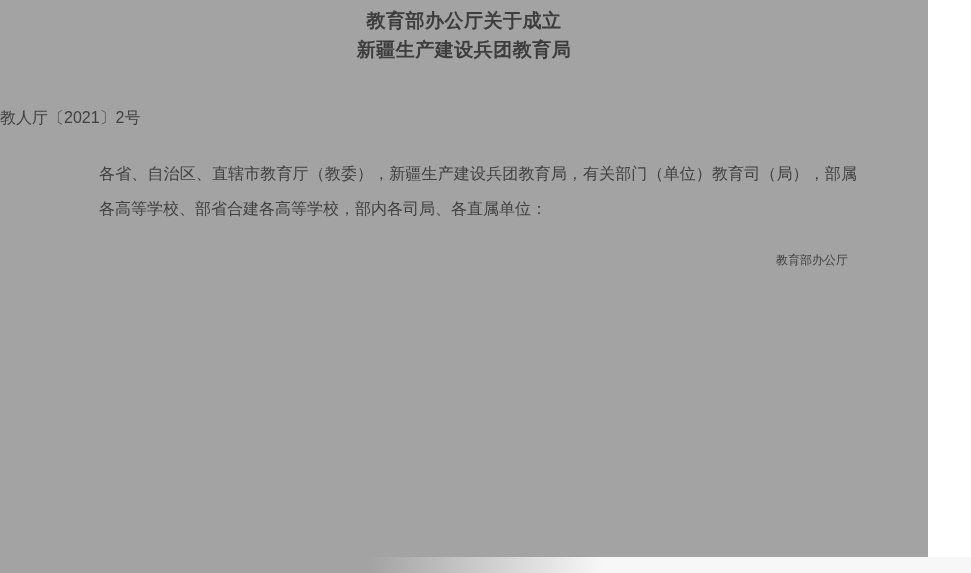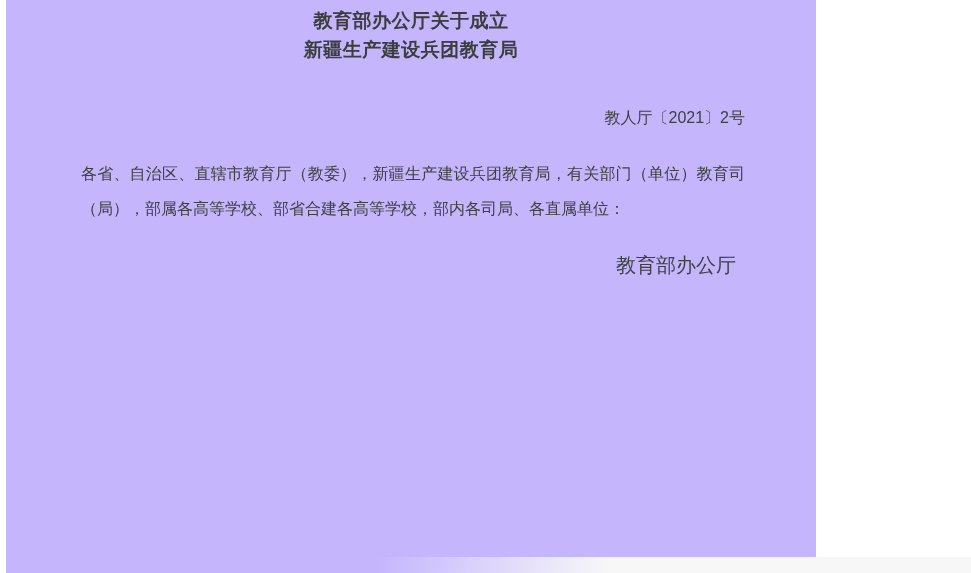--- a/index.html
+++ b/index.html
@@ -5,65 +5,63 @@
   * { margin: 0; padding: 0; box-sizing: border-box; }
   html, body {
     width: 971px;
     height: 573px;
     background: #ffffff;
     font-family: "Liberation Sans", "DejaVu Sans", sans-serif;
     overflow: hidden;
   }
   .page {
     position: relative;
-    width: 810px;
+    width: 928px;
     height: 573px;
-    background: #c4b5fd;
+    background: #a3a3a3;
     color: #404040;
-    margin-left: 6px;
   }
   .doc-title {
     padding-top: 6px;
     text-align: center;
     font-size: 19px;
     font-weight: bold;
     line-height: 29px;
     color: #3d3d3d;
     letter-spacing: 0.5px;
   }
   .doc-number {
     margin-top: 44px;
     padding-right: 71px;
-    text-align: right;
     font-size: 16px;
     color: #404040;
   }
   .doc-body {
-    padding: 0 71px 0 75px;
+    padding: 0 71px 0 99px;
     font-size: 16px;
     line-height: 35px;
     color: #404040;
     text-align: justify;
   }
   .addressee {
     margin-top: 27px;
   }
   .main-paragraph {
     margin-top: 30px;
     text-indent: 2em;
   }
   .closing {
     margin-top: 48px;
     text-indent: 2em;
   }
   .signature {
     margin-top: 26px;
     padding-right: 80px;
     text-align: right;
-    font-size: 20px;
+    font-size: 12px;
     color: #404040;
   }
   .footer-band {
     position: absolute;
     left: 0;
     bottom: 0;
     width: 971px;
     height: 16px;
     background: linear-gradient(100deg, rgba(246,246,247,0) 38%, #f7f7f8 62%);
     pointer-events: none;

